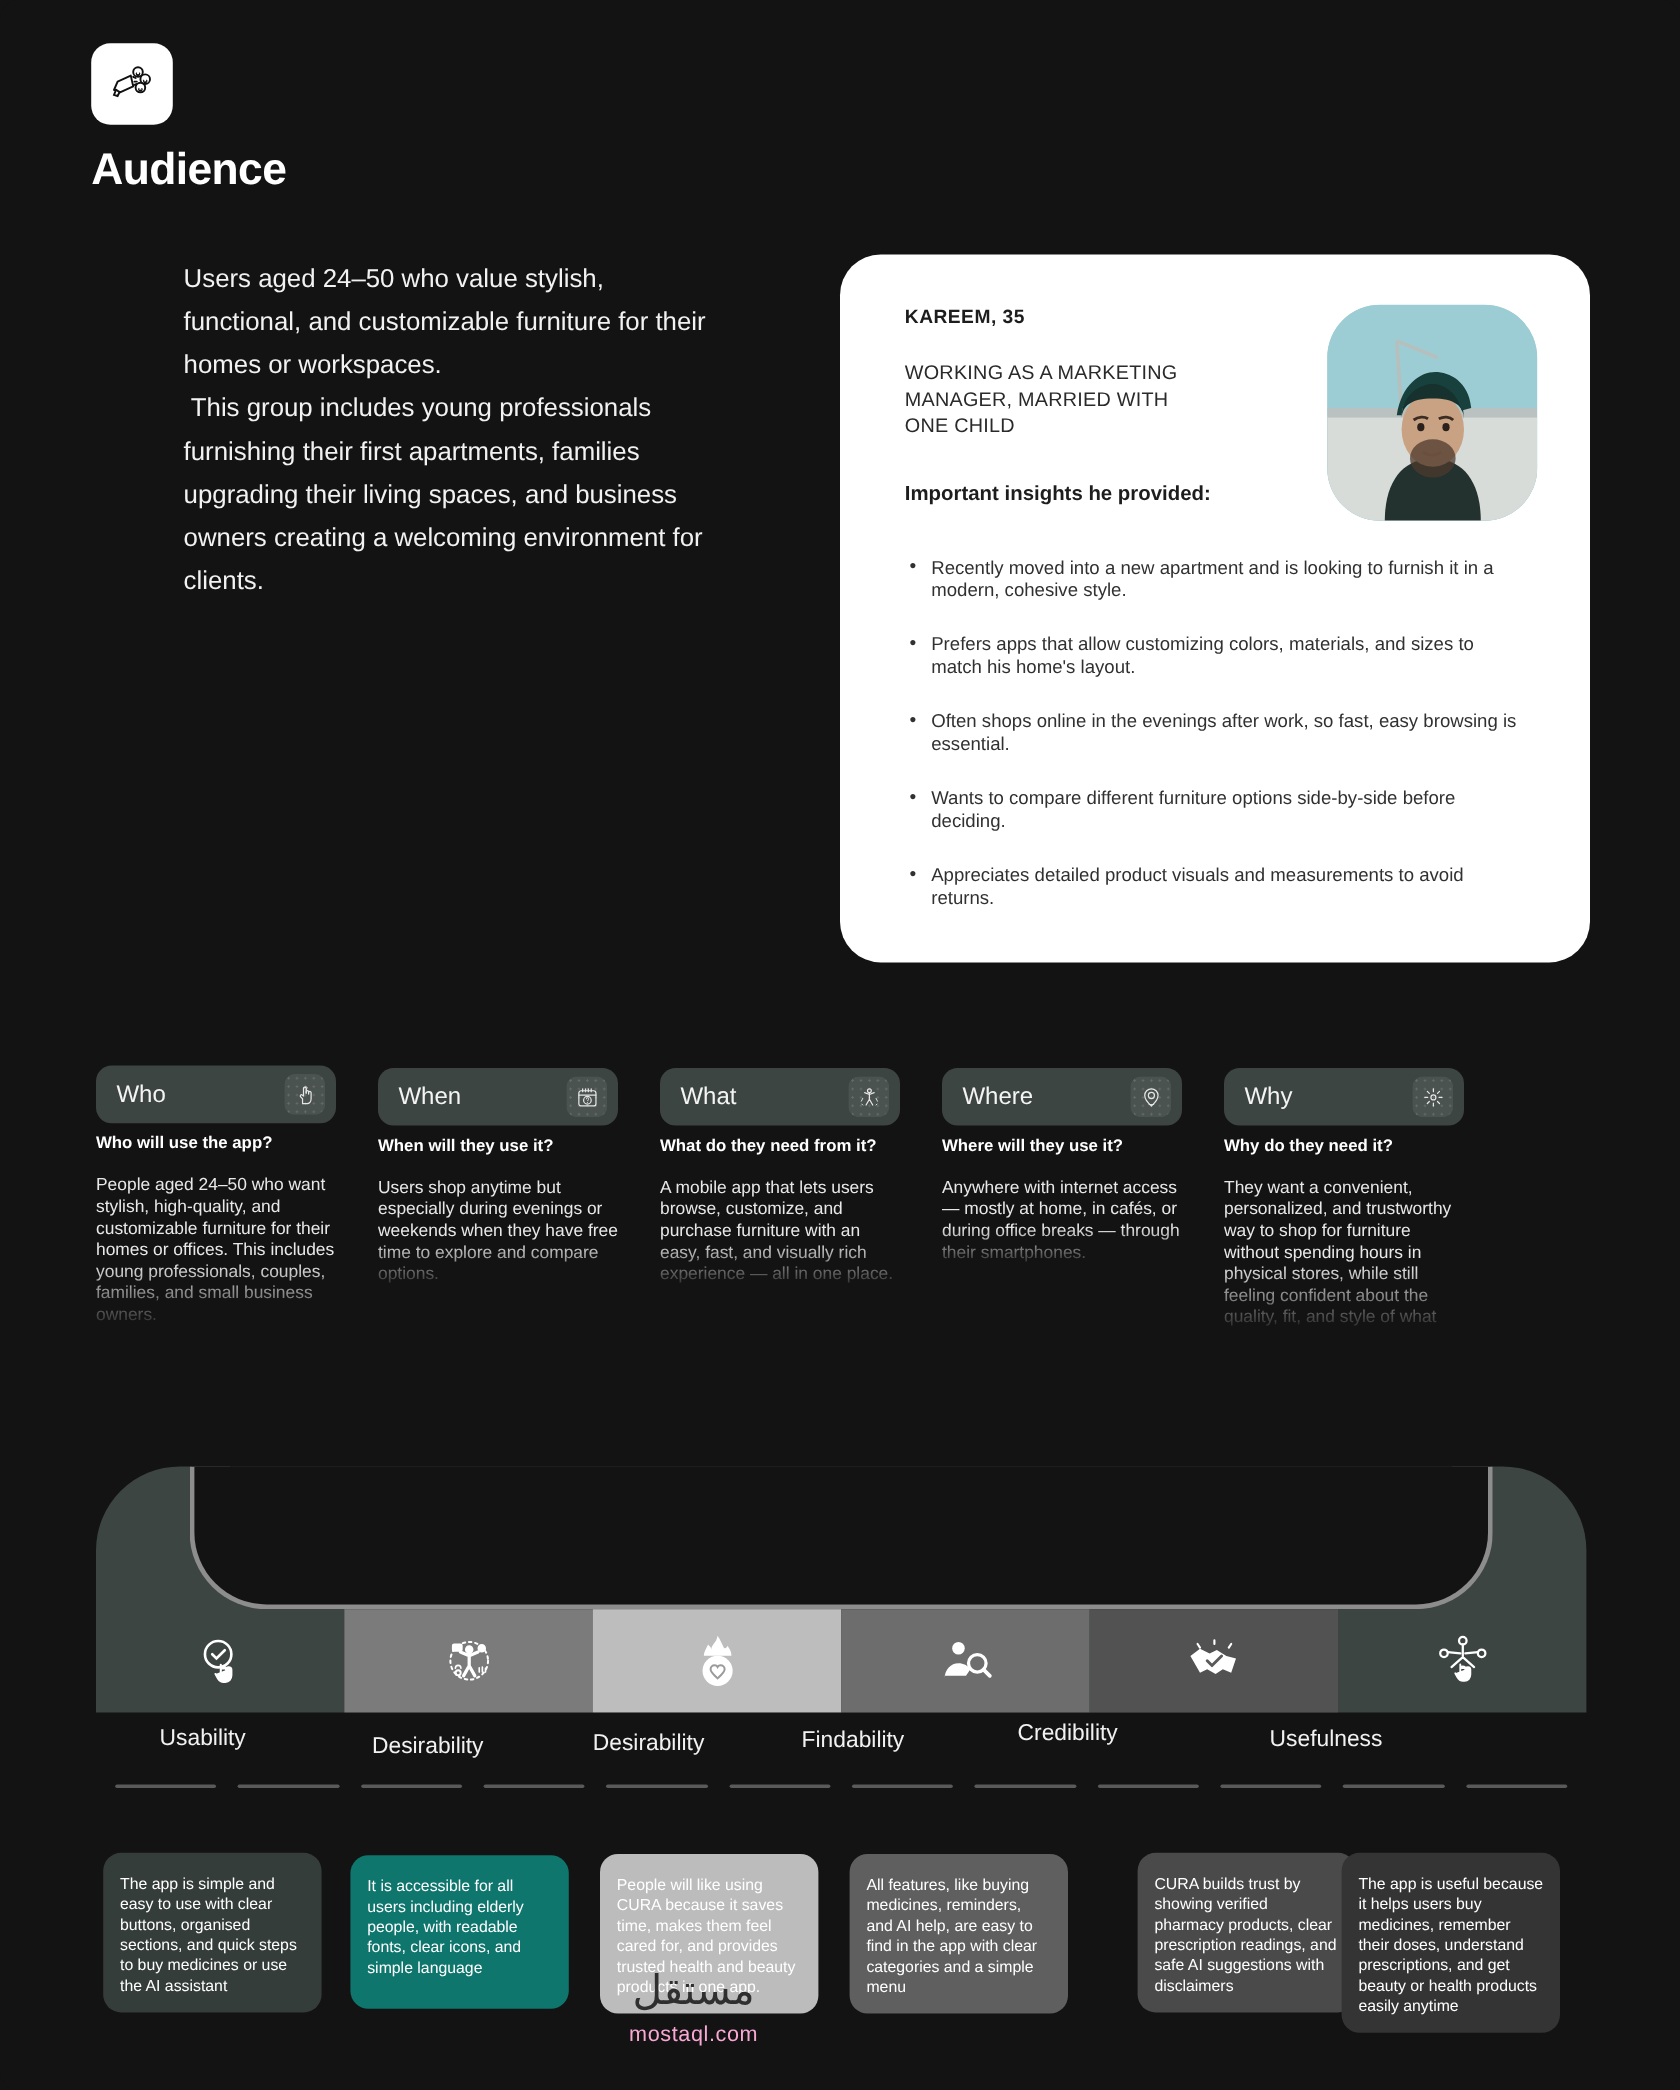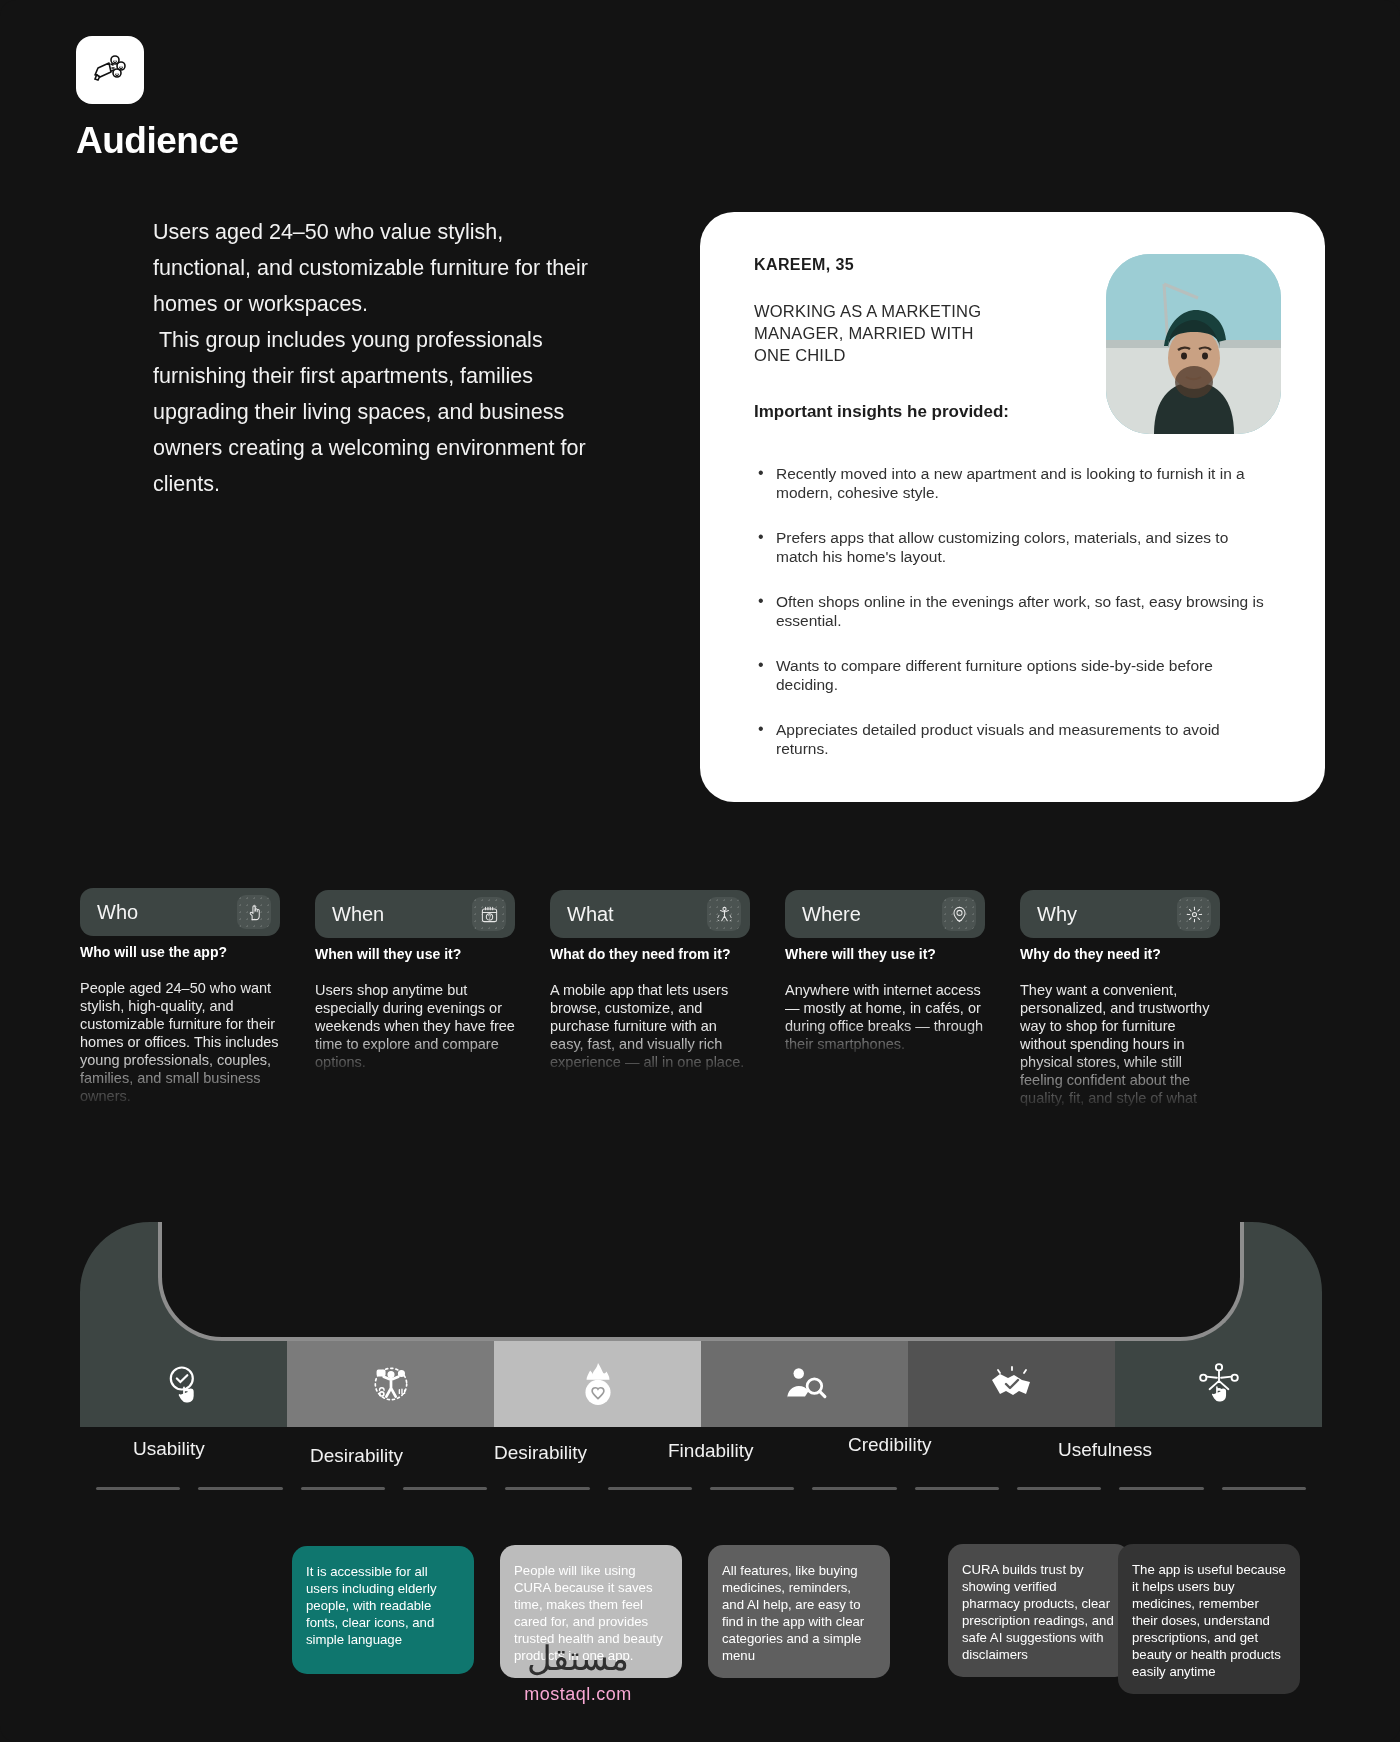--- a/index.html
+++ b/index.html
@@ -361,20 +361,21 @@
     <span class="dash"></span>
     <span class="dash"></span>
     <span class="dash"></span>
     <span class="dash"></span>
     <span class="dash"></span>
     <span class="dash"></span>
     <span class="dash"></span>
   </div>
 
   <div class="b-row">
+    <div class="b-card b0" style="left:86px;  top:12px;">The app is simple and easy to use with clear buttons, organised sections, and quick steps to buy medicines or use the AI assistant</div>
     <div class="b-card b1 dotted" style="left:292px; top:14px;">It is accessible for all users including elderly people, with readable fonts, clear icons, and simple language</div>
     <div class="b-card b2 dotted" style="left:500px; top:13px;">People will like using CURA because it saves time, makes them feel cared for, and provides trusted health and beauty products in one app.</div>
     <div class="b-card b3" style="left:708px; top:13px;">All features, like buying medicines, reminders, and AI help, are easy to find in the app with clear categories and a simple menu</div>
     <div class="b-card b4" style="left:948px; top:12px;">CURA builds trust by showing verified pharmacy products, clear prescription readings, and safe AI suggestions with disclaimers</div>
     <div class="b-card b5" style="left:1118px; top:12px;">The app is useful because it helps users buy medicines, remember their doses, understand prescriptions, and get beauty or health products easily anytime</div>
   </div>
 
   <div class="wm">
     <div class="wm-ar">مستقل</div>
     <div class="wm-en">mostaql.com</div>

